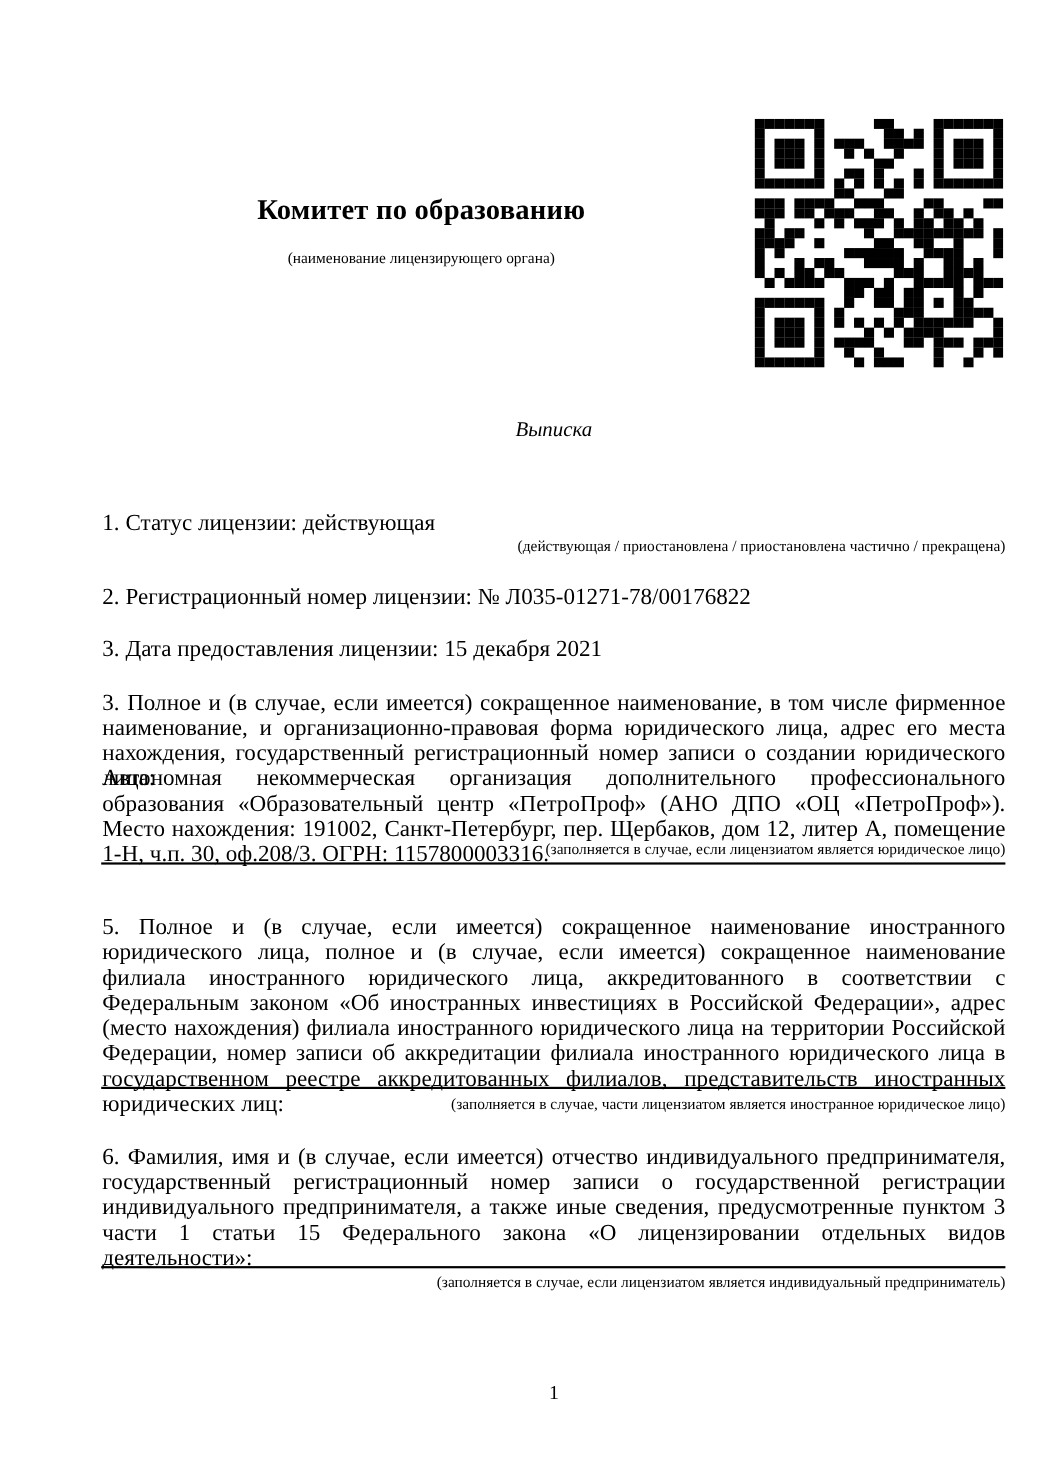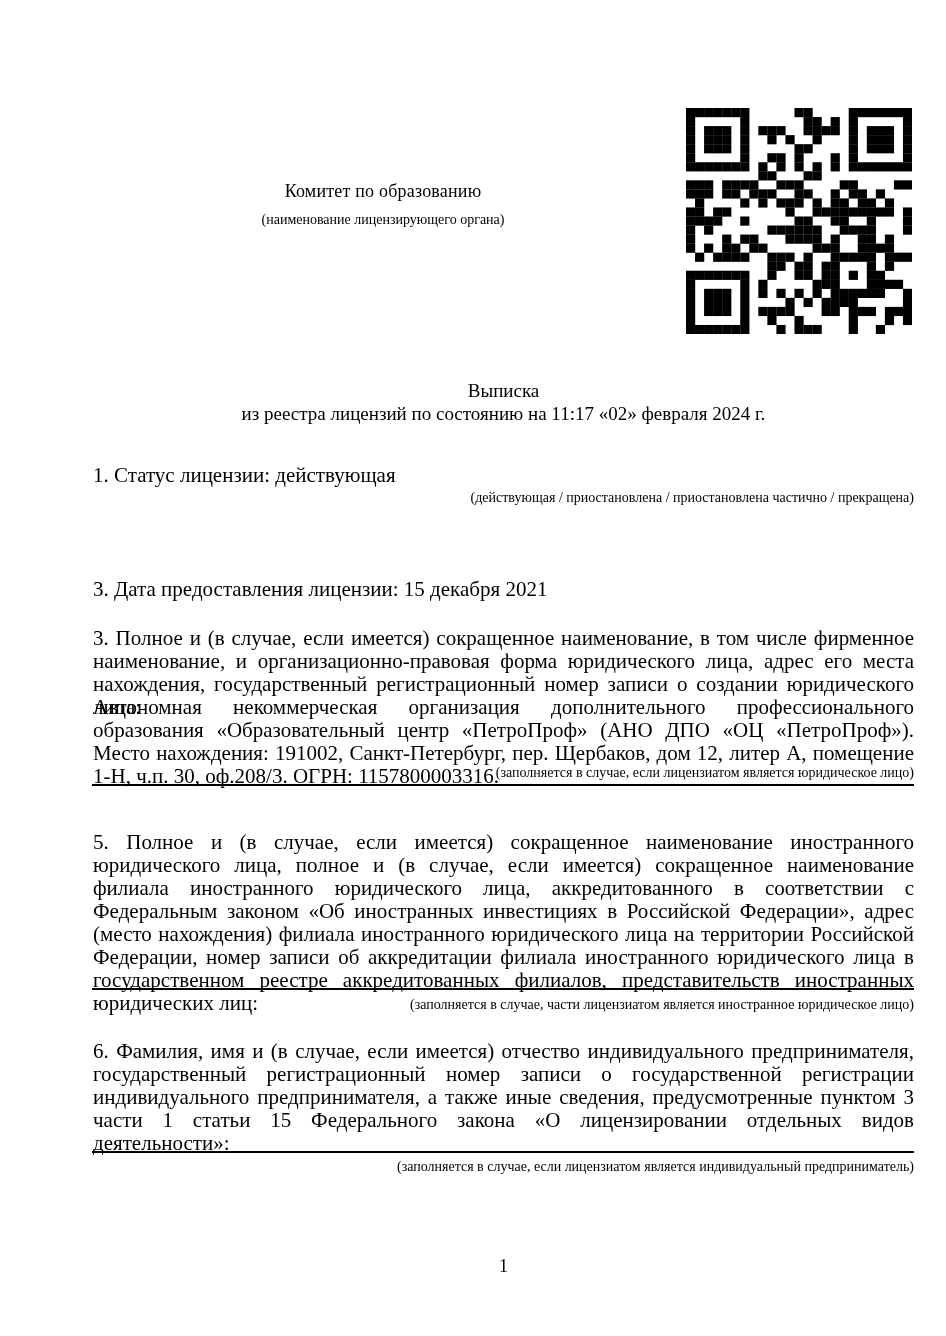--- a/index.html
+++ b/index.html
@@ -12,41 +12,42 @@
     font-family: "Liberation Serif", serif;
     overflow: hidden;
   }
   .abs { position: absolute; }
 
   .authority-block {
     left: 93px; top: 176px; width: 580px;
     text-align: center;
   }
   .authority-title {
-    font-size: 18px;
-    font-weight: normal;
+    font-size: 26px;
+    font-weight: bold;
     line-height: 30px;
     letter-spacing: 0.2px;
   }
   .authority-caption {
-    margin-top: 6px;
+    margin-top: 22px;
     font-size: 14px;
     line-height: 16px;
   }
 
   .qr {
     left: 686px; top: 108px; width: 226px; height: 226px;
   }
   .qr svg { display: block; }
 
   .doc-heading {
     left: 93px; top: 379px; width: 821px;
     text-align: center;
     font-size: 19px;
     line-height: 23px;
+    font-style: italic;
   }
 
   .body-line {
     left: 93px; width: 821px;
     font-size: 21px;
     line-height: 23px;
   }
   .para { text-align: justify; }
 
   .small-caption {
@@ -392,26 +393,26 @@
       </svg>
     </div>
 
   <div class="abs authority-block">
     <div class="authority-title">Комитет по образованию</div>
     <div class="authority-caption">(наименование лицензирующего органа)</div>
   </div>
 
   <div class="abs doc-heading">
     <div>Выписка</div>
-    <div>из реестра лицензий по состоянию на 11:17 «02» февраля 2024 г.</div>
   </div>
 
   <div class="abs body-line" style="top:464px">1. Статус лицензии: действующая</div>
   <div class="abs small-caption" style="top:489px">(действующая / приостановлена / приостановлена частично / прекращена)</div>
 
+  <div class="abs body-line" style="top:531px">2. Регистрационный номер лицензии: № Л035-01271-78/00176822</div>
 
   <div class="abs body-line" style="top:578px">3. Дата предоставления лицензии: 15 декабря 2021</div>
 
   <div class="abs body-line para" style="top:627px">3. Полное и (в случае, если имеется) сокращенное наименование, в том числе фирменное наименование, и организационно-правовая форма юридического лица, адрес его места нахождения, государственный регистрационный номер записи о создании юридического лица:</div>
   <div class="abs body-line para" style="top:696px">Автономная некоммерческая организация дополнительного профессионального образования «Образовательный центр «ПетроПроф» (АНО ДПО «ОЦ «ПетроПроф»). Место нахождения: 191002, Санкт-Петербург, пер. Щербаков, дом 12, литер А, помещение 1-Н, ч.п. 30, оф.208/3. ОГРН: 1157800003316.</div>
   <div class="abs rule" style="top:784px"></div>
   <div class="abs small-caption" style="top:764px">(заполняется в случае, если лицензиатом является юридическое лицо)</div>
 
   <div class="abs body-line para" style="top:831px">5. Полное и (в случае, если имеется) сокращенное наименование иностранного юридического лица, полное и (в случае, если имеется) сокращенное наименование филиала иностранного юридического лица, аккредитованного в соответствии с Федеральным законом «Об иностранных инвестициях в Российской Федерации», адрес (место нахождения) филиала иностранного юридического лица на территории Российской Федерации, номер записи об аккредитации филиала иностранного юридического лица в государственном реестре аккредитованных филиалов, представительств иностранных юридических лиц:</div>
   <div class="abs rule" style="top:988px"></div>

